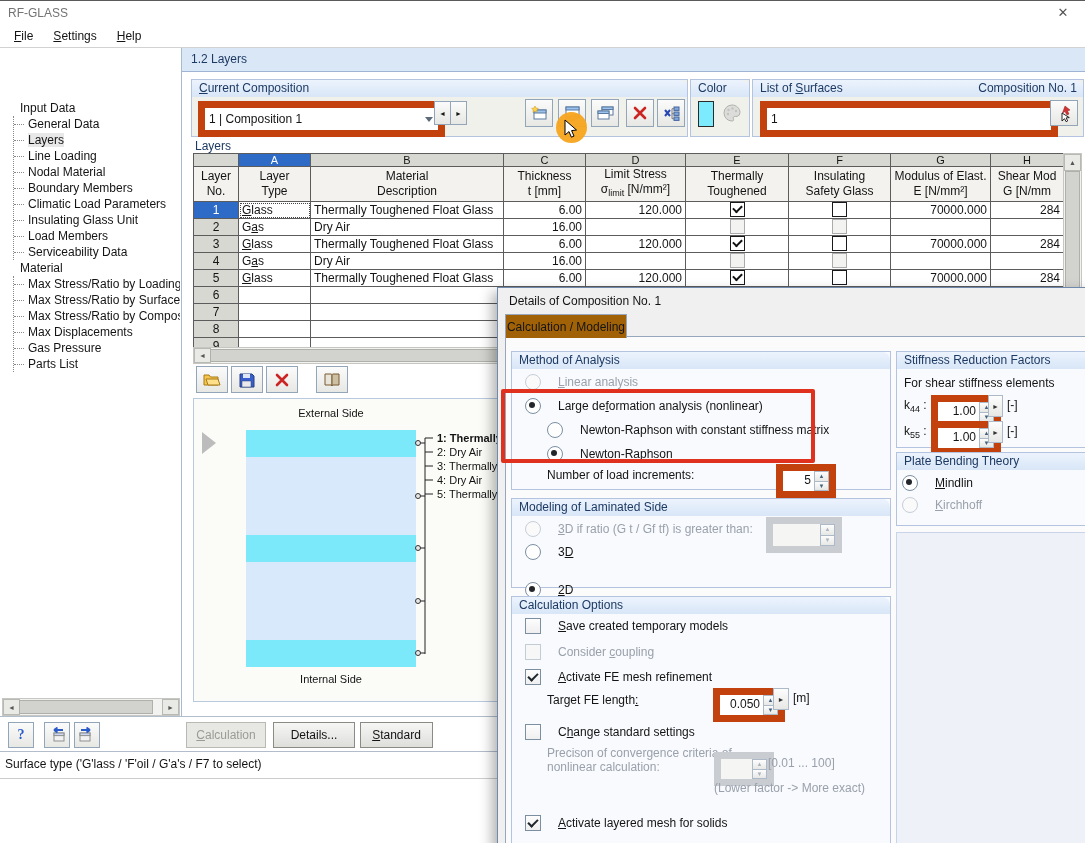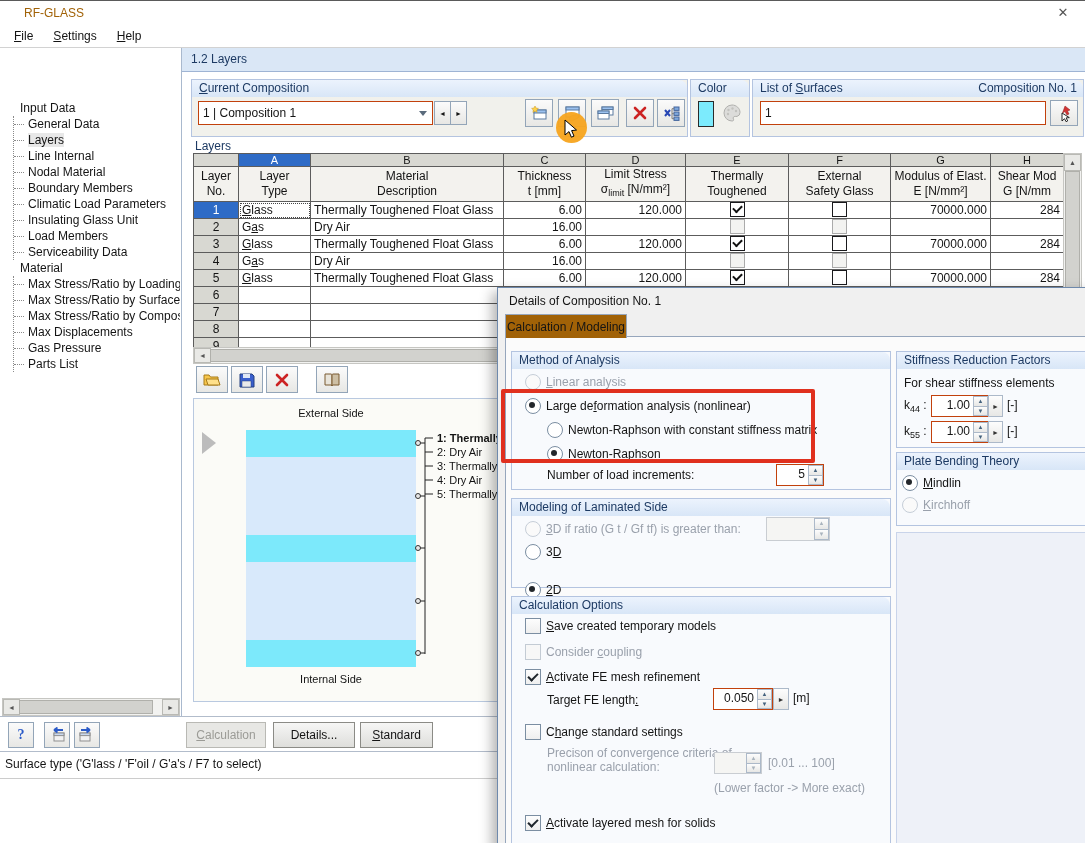--- a/index.html
+++ b/index.html
@@ -16,42 +16,42 @@
   .gdlg{background:#f8fafd}
   .band{height:17px;line-height:17px;padding-left:7px;color:#1d3a63;
         background:linear-gradient(#ecf3fd,#d8e6f7);border-top-right-radius:8px;white-space:nowrap;overflow:hidden}
   
   .tbtn{position:absolute;background:linear-gradient(#fbfbfb,#e7e7e4);border:1px solid #93a5b8;
         display:flex;align-items:center;justify-content:center}
   .pushbtn{position:absolute;background:linear-gradient(#f6f6f5,#dededb);border:1px solid #8b8b86;
         display:flex;align-items:center;justify-content:center}
   .pushbtn.disabled{background:#e7e7e4;border-color:#b9b9b4;color:#9b9b96}
   
-  .edit{position:absolute;background:#fff;border:1px solid #c2410c;display:flex;align-items:center;overflow:hidden}
+  .edit{position:absolute;background:#fff;border:7px solid #c2410c;display:flex;align-items:center;overflow:hidden}
   .edit .txt{padding:0 4px;white-space:nowrap}
   .spin{display:flex;align-items:stretch}
   .spin .val{flex:1;text-align:right;padding:2px 3px 0 2px;white-space:nowrap}
   .sbt{width:15px;display:flex;flex-direction:column}
   .sbt i{flex:1;font-style:normal;font-size:6px;line-height:8px;text-align:center;color:#44627e;
          background:linear-gradient(#fdfdfd,#e7e7e5);border:1px solid #acb9c9}
   .sbt i+i{border-top:none}
   .popup{position:absolute;display:flex;align-items:center;justify-content:center;font-size:7px;color:#333;
          background:linear-gradient(#fdfdfd,#e7e7e5);border:1px solid #acb9c9}
   .dis{background:#f5f5f3;border-color:#c9cdd2}
   .dis .sbt i{color:#aab4be}
   
   .dchk{width:14px;height:14px;border:1px solid #7b8ea2;background:linear-gradient(#fdfdfd,#efefef);
         position:relative;flex:0 0 auto}
   .dchk[data-state="checked"]::after{content:"";position:absolute;left:2px;top:3px;width:8px;height:4px;
         border-left:2px solid #1f262c;border-bottom:2px solid #1f262c;transform:rotate(-45deg)}
   .dchk[data-state="disabled"]{border-color:#c3cbd4;background:#f7f7f7}
   .drad{width:14px;height:14px;border-radius:50%;border:1px solid #7b8ea2;background:#fff;position:relative;flex:0 0 auto}
   .drad[data-state="checked"]::after{content:"";position:absolute;left:3px;top:3px;width:6px;height:6px;border-radius:50%;background:#23272b}
   .drad[data-state="disabled"]{border-color:#c6ced8;background:#fafafa}
-  .row{display:flex;align-items:center;gap:5px;white-space:nowrap}
+  .row{display:flex;align-items:center;gap:17px;white-space:nowrap}
   
   .tblwrap{position:absolute;left:193px;top:153px;width:887px}
   table.tbl{border-collapse:collapse;table-layout:fixed;font-size:12px}
   .tbl td{border:1px solid #5c5c5c;height:15px;padding:0 3px;overflow:hidden;white-space:nowrap;background:#fff}
   .tbl td.lrow{background:#d8d8d2;text-align:center;height:12px;font-size:11px;padding:0}
   .tbl td.lsel{background:#2e6bc6;color:#fff}
   .tbl td.hdr{background:#f3f2ee;text-align:center;line-height:15px}
   .tbl td.rowno{background:#d8d8d2;text-align:center}
   .tbl td.rsel{background:#2e6bc6;color:#fff}
   .tbl td.num{text-align:right}
@@ -75,38 +75,38 @@
   .kid::before{content:"";position:absolute;left:0;top:8px;width:10px;border-top:1px dotted #8a8a8a}
   .sel{background:#e8e8e8}
   .comboarrow{width:0;height:0;border-left:4px solid transparent;border-right:4px solid transparent;border-top:5px solid #5a6b7c}
 </style>
 </head>
 <body>
 
 <div class="screen">
 
   <div class="abs" style="left:0;top:0;width:1085px;height:1px;background:#5a5a5a"></div>
-  <div class="abs" style="left:24px;top:6px;color:#a16207">RF-GLASS</div>
+  <div class="abs" style="left:8px;top:6px;color:#737373">RF-GLASS</div>
   <div class="abs" style="left:1050px;top:2px;width:26px;height:20px;display:flex;align-items:center;justify-content:center;color:#555;font-size:13px">
       <span>✕</span>
     </div>
   <div class="abs" style="left:0;top:26px;width:1085px;height:21px;display:flex;padding-left:4px">
     <div style="padding:3px 10px"><u>F</u>ile</div>
     <div style="padding:3px 10px"><u>S</u>ettings</div>
     <div style="padding:3px 10px"><u>H</u>elp</div>
   </div>
   <div class="hline" style="left:0;top:47px;width:1085px;background:#d2d2d2"></div>
 
   <div class="abs" style="left:0;top:48px;width:181px;height:668px;background:#fff;border-right:1px solid #a9b9ce">
     <div class="tree">
       <div class="ti">Input Data</div>
       <div class="kids">
         <div class="kid">General Data</div>
         <div class="kid"><span class="sel">Layers</span></div>
-        <div class="kid">Line Internal</div>
+        <div class="kid">Line Loading</div>
         <div class="kid">Nodal Material</div>
         <div class="kid">Boundary Members</div>
         <div class="kid">Climatic Load Parameters</div>
         <div class="kid">Insulating Glass Unit</div>
         <div class="kid">Load Members</div>
         <div class="kid">Serviceability Data</div>
       </div>
       <div class="ti">Material</div>
       <div class="kids">
         <div class="kid">Max Stress/Ratio by Loading</div>
@@ -251,21 +251,21 @@
             </td>
         <td class="hdr">
               <div>Limit Stress</div>
             <div><span>σ</span><sub style="font-size:9px">limit</sub><span> [N/mm²]</span></div>
             </td>
         <td class="hdr">
               <div>Thermally</div>
               <div>Toughened</div>
             </td>
         <td class="hdr">
-              <div>External</div>
+              <div>Insulating</div>
               <div>Safety Glass</div>
             </td>
         <td class="hdr">
               <div>Modulus of Elast.</div>
               <div>E [N/mm²]</div>
             </td>
         <td class="hdr">
               <div>Shear Mod</div>
               <div>G [N/mm</div>
             </td>

